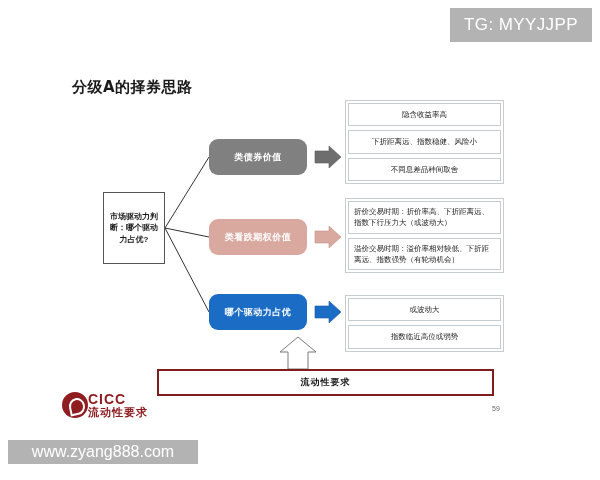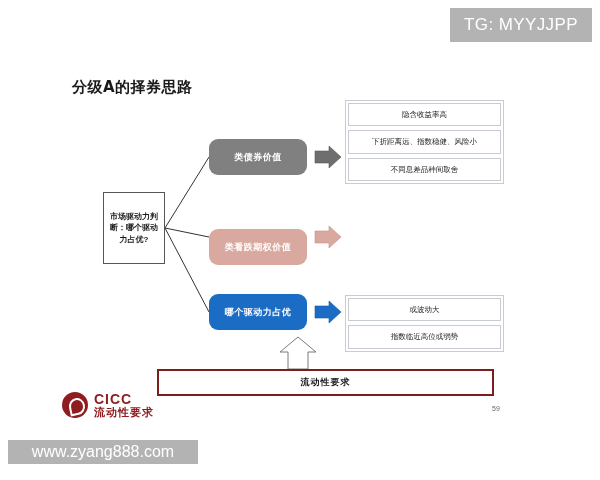--- a/index.html
+++ b/index.html
@@ -97,21 +97,21 @@
     align-items: center;
     justify-content: center;
     color: #ffffff;
     font-size: 9px;
     font-weight: bold;
     letter-spacing: 0.5px;
     font-family: "DejaVu Sans", sans-serif;
     border-radius: 9px;
   }
   .cat-bond   { top: 139px; background: #808080; }
-  .cat-put    { top: 229px; background: #d9a9a0; justify-content: center; }
+  .cat-put    { top: 219px; background: #d9a9a0; justify-content: center; }
   .cat-pair   { top: 294px; background: #1b6cc4; }
 
   
   .panel {
     position: absolute;
     left: 345px;
     border: 1px solid #c6ccd2;
     background: #ffffff;
     padding: 2px;
     display: flex;
@@ -158,21 +158,20 @@
     letter-spacing: 1px;
   }
 
   
   .logo {
     position: absolute;
     left: 62px;
     top: 392px;
     display: flex;
     align-items: center;
-    gap: 6px;
   }
   .logo-mark {
     width: 26px;
     height: 26px;
     border-radius: 50%;
     background: #8f1d20;
     position: relative;
     overflow: hidden;
   }
   .logo-mark::after {
@@ -266,20 +265,24 @@
   <div class="cat-box cat-pair">
     <span>哪个驱动力占优</span>
   </div>
 
   <div class="panel panel-bond">
     <div class="panel-item center">隐含收益率高</div>
     <div class="panel-item center">下折距离远、指数稳健、风险小</div>
     <div class="panel-item center">不同息差品种间取舍</div>
   </div>
 
+  <div class="panel panel-put">
+    <div class="panel-item block">折价交易时期：折价率高、下折距离远、指数下行压力大（或波动大）</div>
+    <div class="panel-item block">溢价交易时期：溢价率相对较低、下折距离远、指数强势（有轮动机会）</div>
+  </div>
 
   <div class="panel panel-pair">
     <div class="panel-item center">或波动大</div>
     <div class="panel-item center">指数临近高位或弱势</div>
   </div>
 
   <div class="liquidity-box">
     <span>流动性要求</span>
   </div>
 

